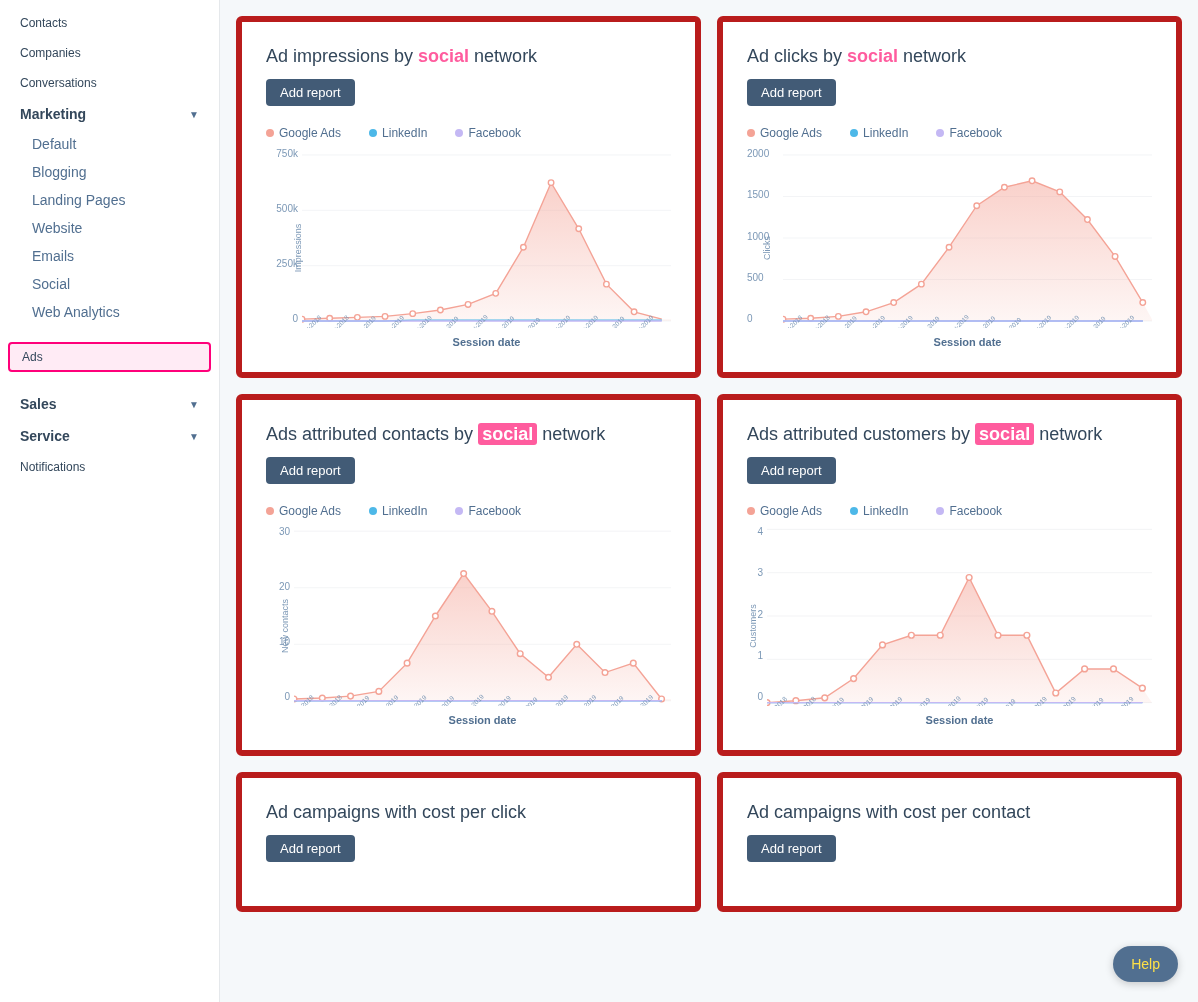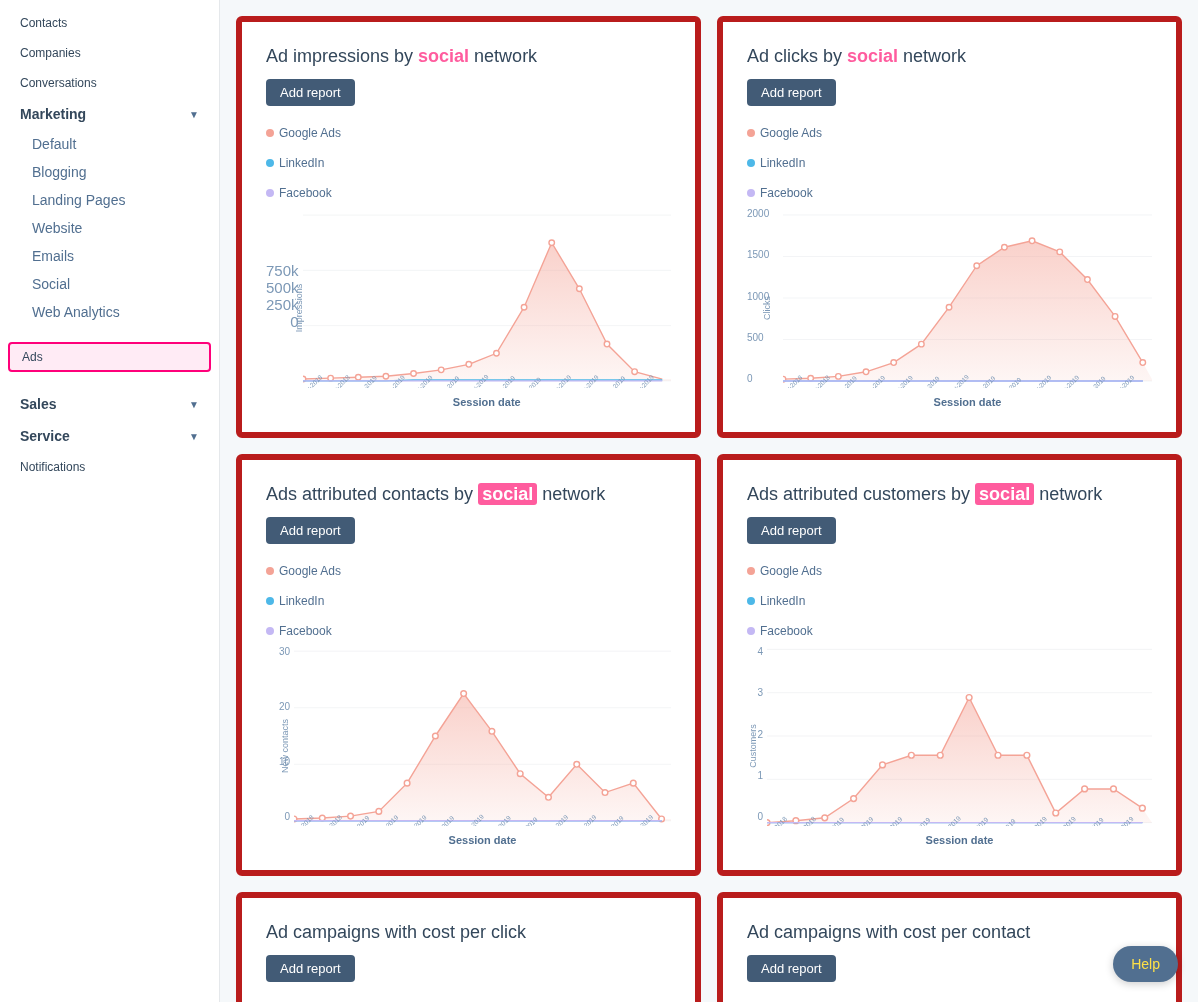--- a/index.html
+++ b/index.html
@@ -17,21 +17,21 @@
     
     .main { flex: 1; overflow-y: auto; padding: 16px; background: #f5f8fa; }
     .grid { display: grid; grid-template-columns: 1fr 1fr; gap: 16px; }
     .card { background: #fff; border-radius: 6px; border: 6px solid #b91c1c; padding: 24px; }
     .card-title { font-size: 18px; color: #33475b; font-weight: 400; margin-bottom: 12px; }
     .card-title .highlight-pink { color: #ff5c9e; font-weight: 600; }
     .card-title .highlight-bg { background: #ff5c9e; color: #fff; padding: 1px 4px; border-radius: 3px; font-weight: 600; }
     .add-report-btn { background: #425b76; color: #fff; border: none; border-radius: 4px; padding: 6px 14px; font-size: 13px; cursor: pointer; margin-bottom: 20px; }
 
     
-    .legend { display: flex; gap: 16px; margin-bottom: 8px; flex-direction: column; }
+    .legend { display: flex; gap: 28px; margin-bottom: 8px; }
     .legend-item { display: flex; align-items: center; gap: 5px; font-size: 12px; color: #516f90; }
     .legend-dot { width: 8px; height: 8px; border-radius: 50%; }
     .chart-label-x { text-align: center; font-size: 11px; color: #516f90; font-weight: 600; margin-top: 4px; }
 
     
     .help-btn { position: fixed; bottom: 20px; right: 20px; background: #516f90; color: #fde047; border: none; border-radius: 50px; padding: 10px 18px; font-size: 14px; cursor: pointer; box-shadow: 0 2px 8px rgba(0,0,0,0.2); }
   </style>
 </head>
 <body>
 
@@ -102,21 +102,21 @@
         <div class="legend-item">
           <div class="legend-dot" style="background:#4db8e8"></div>
           <span>LinkedIn</span>
         </div>
         <div class="legend-item">
           <div class="legend-dot" style="background:#c4b8f4"></div>
           <span>Facebook</span>
         </div>
       </div>
       <div style="display:flex; align-items:stretch;">
-        <div style="display:flex;flex-direction:column;justify-content:center;padding:0 4px 24px 0;font-size:15px;color:#7c98b6;text-align:right;min-width:36px;">
+        <div style="display:flex;flex-direction:column;justify-content:space-between;padding:0 4px 24px 0;font-size:10px;color:#7c98b6;text-align:right;min-width:36px;">
           <span>750k</span>
           <span>500k</span>
           <span>250k</span>
           <span>0</span>
         </div>
         <div style="flex:1;position:relative;">
           <div style="position:absolute;left:-28px;top:50%;transform:translateY(-50%) rotate(-90deg);font-size:9px;color:#7c98b6;white-space:nowrap;">Impressions</div>
           <svg viewBox="0 0 400 180" width="100%" height="180">
 
             <line x1="0" y1="0" x2="400" y2="0" stroke="#e5e8eb" stroke-width="0.5"></line>

